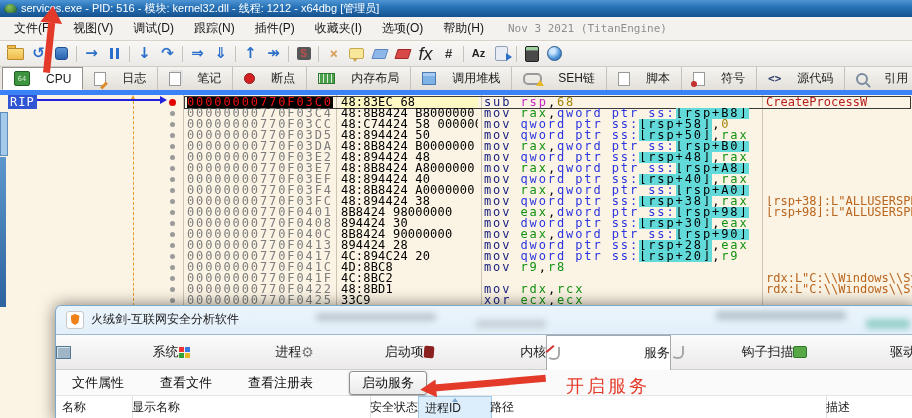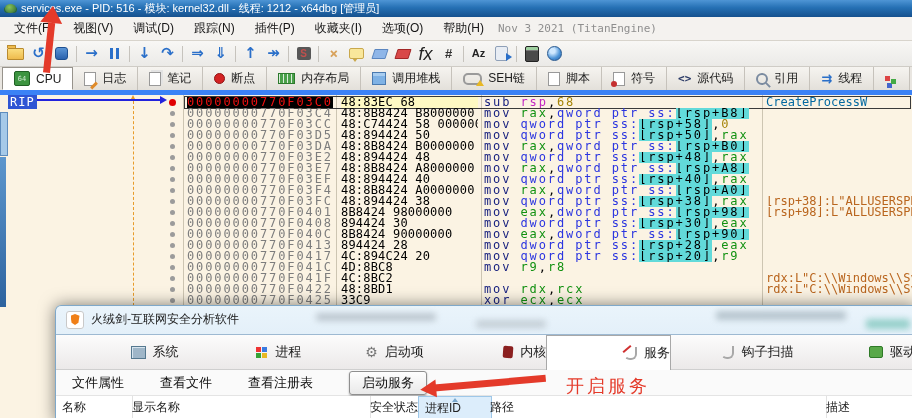--- a/index.html
+++ b/index.html
@@ -9,21 +9,21 @@
   
   #titlebar{position:absolute;left:0;top:0;right:0;height:17px;
     background:linear-gradient(#4e95d5 0%,#2570b4 45%,#16518e 100%);
     color:#fff;font-size:11px;display:flex;align-items:center;gap:5px;padding-left:5px;white-space:nowrap}
   .bug{width:11px;height:9px;background:radial-gradient(circle at 40% 35%,#87c25a,#2f6b2f);border-radius:50%;
        box-shadow:-2px 1px 0 -1px #2f6b2f,2px 1px 0 -1px #2f6b2f}
   #menubar{position:absolute;left:0;top:17px;right:0;height:23px;background:#f4f2ef;border-bottom:1px solid #d8d4cc;
     display:flex;align-items:center;font-size:12px;color:#151515;padding-left:4px}
   #menu-items{display:flex}
   .mi{padding:3px 10px}
-  .build{color:#8e8e8e;font-family:"DejaVu Sans Mono",monospace;font-size:11px;margin-left:4px}
+  .build{color:#8e8e8e;font-family:"DejaVu Sans Mono",monospace;font-size:11px;margin-left:14px}
   #toolbar{position:absolute;left:0;top:41px;right:0;height:25px;background:linear-gradient(#f8f7f5,#ebeae7);
     border-bottom:1px solid #cfccc6;display:flex;align-items:center;padding-left:4px}
   .tbtn{width:23px;height:20px;display:flex;align-items:center;justify-content:center;flex:none}
   .tsep{width:1px;height:16px;background:#c6c3bd;margin:0 3px;flex:none}
   .g-blue{color:#2a6fc9;font-weight:bold;font-size:15px;line-height:1;font-family:"DejaVu Sans",sans-serif}
   .i-folder{width:15px;height:10px;background:linear-gradient(#fadd7e,#eebb4d);border:1px solid #b98a2e;border-radius:1px;position:relative}
   .i-folder::before{content:"";position:absolute;left:-1px;top:-4px;width:7px;height:2px;background:#eebb4d;border:1px solid #b98a2e;border-bottom:none;border-radius:1px 1px 0 0}
   .i-stop{width:11px;height:11px;background:linear-gradient(#5b95d6,#2a62ad);border-radius:3px;border:1px solid #1d4f91}
   .i-pause{width:3px;height:11px;background:#2a6fc9;box-shadow:6px 0 0 #2a6fc9;margin-right:6px}
   .i-seh{width:14px;height:13px;background:#575757;border-radius:2px;color:#c0504d;font-size:10px;font-weight:bold;
@@ -39,21 +39,21 @@
   .i-send{width:11px;height:13px;background:#e8edf4;border:1px solid #8fa0b8;border-radius:2px;position:relative}
   .i-send::after{content:"";position:absolute;right:-5px;bottom:-1px;border-left:6px solid #2a6fc9;border-top:4px solid transparent;border-bottom:4px solid transparent}
   .i-calc{width:12px;height:14px;background:#4a4a4a;border:1px solid #222;border-radius:2px;
           background-image:linear-gradient(#9fd0a0 0 3px,rgba(255,255,255,.25) 3px 4px,transparent 4px)}
   .i-globe{width:13px;height:13px;border-radius:50%;border:1px solid #27588f;
            background:radial-gradient(circle at 35% 30%,#cfe8ff 0 20%,#4d94d8 60%,#2a62a8)}
 
   
   #tabbar{position:absolute;left:0;top:67px;right:0;height:23px;background:#e9e6e1;border-bottom:1px solid #b3afa8;
     display:flex;align-items:stretch;padding-left:2px;overflow:hidden}
-  .xtab{display:flex;align-items:center;gap:6px;padding:0 11px;font-size:12px;color:#1c1c1c;flex:none;
+  .xtab{display:flex;align-items:center;gap:16px;padding:0 11px;font-size:12px;color:#1c1c1c;flex:none;
     background:linear-gradient(#f6f4f0,#e3e0da);border-right:1px solid #c6c2bb}
   .xtab.active{background:#fff;border:1px solid #97938c;border-bottom:1px solid #fff}
   .xi-cpu{width:14px;height:13px;background:#3c9440;border:1px solid #206024;border-radius:2px;color:#cfe8cf;
           font-size:7px;display:flex;align-items:center;justify-content:center;font-family:"DejaVu Sans Mono",monospace}
   .xi-page{width:10px;height:12px;background:#fff;border:1px solid #999;position:relative;flex:none}
   .xi-log::after{content:"";position:absolute;right:-3px;bottom:-2px;width:8px;height:3px;background:#e08b2a;transform:rotate(-45deg)}
   .xi-notes{box-shadow:2px -2px 0 #e3e3e3}
   .xi-sym::after{content:"";position:absolute;left:-3px;bottom:-2px;width:6px;height:6px;border-radius:50%;background:#c53030}
   .xi-bp{width:9px;height:9px;border-radius:50%;background:#d42222;border:1px solid #8e1515}
   .xi-mem{width:15px;height:9px;background:#4aa04a;border:1px solid #2c7a2c;
@@ -78,42 +78,42 @@
   .c-instr{left:484px;width:275px;letter-spacing:1.9px}
   .c-cmt{left:766px;width:146px}
   .dot{position:absolute;left:170px;top:3px;width:5px;height:5px;border-radius:50%;background:#9b9b9b}
   .dot.red{left:169px;top:2px;width:7px;height:7px;background:#e00000}
   .sel .c-addr{background:#000;color:#ef1010}
   .sel .c-bytes{background:#fef9c3}
   .selbox{position:absolute;left:184px;right:1px;top:-1px;bottom:-1px;border:1px solid #3a3a3a;pointer-events:none}
   .yrow .c-instr{background:#e8e441;color:#000}
   .t-mn{color:#1a2380}.t-call{color:#000;background:#5fd8d8}.t-mem{color:#2b35e0}.t-reg{color:#119111}
   .t-rsp{color:#c227c2}.t-num{color:#a58408}.t-pl{color:#000}.t-br{color:#000}.cy{background:#62dada}
-  .cmt-red{color:#0369a1}.cmt-orange{color:#b9651e}
+  .cmt-red{color:#b91c1c}.cmt-orange{color:#b9651e}
   #riplabel{position:absolute;left:8px;top:0;background:#2f55d4;color:#fff;padding:0 2px;letter-spacing:1px}
   #riparrow{position:absolute;left:34px;top:4px;width:126px;height:2px;background:#2222dd}
   #riparrow::after{content:"";position:absolute;right:-7px;top:-3px;border-left:7px solid #2222dd;border-top:4px solid transparent;border-bottom:4px solid transparent}
   #jline{position:absolute;left:133px;top:6px;height:210px;border-left:1px dashed #e89b28}
   #jline::before{content:"";position:absolute;left:-4px;top:-6px;border-bottom:6px solid #e89b28;border-left:3px solid transparent;border-right:3px solid transparent}
   .edgeA{position:absolute;left:0;top:112px;width:6px;height:42px;background:#a5c9e8;border:1px solid #5d8cbd}
   .edgeB{position:absolute;left:0;top:157px;width:6px;height:150px;background:linear-gradient(#5d96cd,#2d639f)}
 
   
   #hw{position:absolute;left:55px;top:305px;width:860px;height:116px;z-index:5;
       border:1px solid #7fa8c9;border-bottom:none;border-radius:6px 6px 0 0;
       background:linear-gradient(#eaf4fb,#cfe3f3);box-shadow:0 0 16px rgba(0,0,0,.5)}
   #hw-title{height:27px;display:flex;align-items:center;gap:7px;padding-left:10px;font-size:12px;color:#1a1a1a;
       position:relative;overflow:hidden;border-radius:6px 6px 0 0}
   .hw-icon{width:16px;height:16px;background:#fff;border:1px solid #c9c9c9;border-radius:3px;
       display:flex;align-items:center;justify-content:center;flex:none}
   .hw-shield{width:9px;height:11px;background:#f08018;clip-path:polygon(50% 0,100% 15%,88% 80%,50% 100%,12% 80%,0 15%)}
   .blob{position:absolute;filter:blur(3px);opacity:.55;border-radius:3px}
   #hw-body{position:absolute;left:0;top:28px;right:0;bottom:0;background:#f2f1f0;border-top:1px solid #9db9d2}
   #hw-tabs{height:34px;display:flex;background:linear-gradient(#fcfcfc,#ebe9e9);border-bottom:1px solid #cfcfcf}
-  .hw-tab{flex:1;display:flex;align-items:center;justify-content:flex-end;gap:7px;font-size:13px;color:#222}
+  .hw-tab{flex:1;display:flex;align-items:center;justify-content:space-between;gap:7px;font-size:13px;color:#222}
   .hw-tab.active{background:#fff;border:1px solid #a8a8a8;border-bottom:none;margin-bottom:-1px}
   .hi-sys{width:13px;height:11px;background:#9fb6c8;border:1px solid #55788f;box-shadow:inset 1px 1px 0 #d6e4ee}
   .hi-proc{width:5px;height:5px;background:#e33;box-shadow:6px 0 0 #3a7ae0,0 6px 0 #35a235,6px 6px 0 #e8b824;margin:0 7px 6px 0}
   .hi-gear{color:#777;font-size:14px;line-height:1}
   .hi-kernel{width:10px;height:12px;background:#8b2020;border-radius:2px;transform:rotate(4deg)}
   .hi-hook{width:9px;height:11px;border:2px solid #a8a8a8;border-top:none;border-left-color:transparent;border-radius:0 0 6px 6px}
   .hi-svc{position:relative}
   .hi-svc::after{content:"";position:absolute;left:-4px;top:1px;width:10px;height:2px;background:#d03030;transform:rotate(-40deg)}
   .hi-drv{width:12px;height:10px;background:#58a848;border:1px solid #2f7a28;border-radius:2px}
   #hw-btnrow{height:25px;background:#fafafa;display:flex;align-items:center;padding-left:16px;gap:36px;

